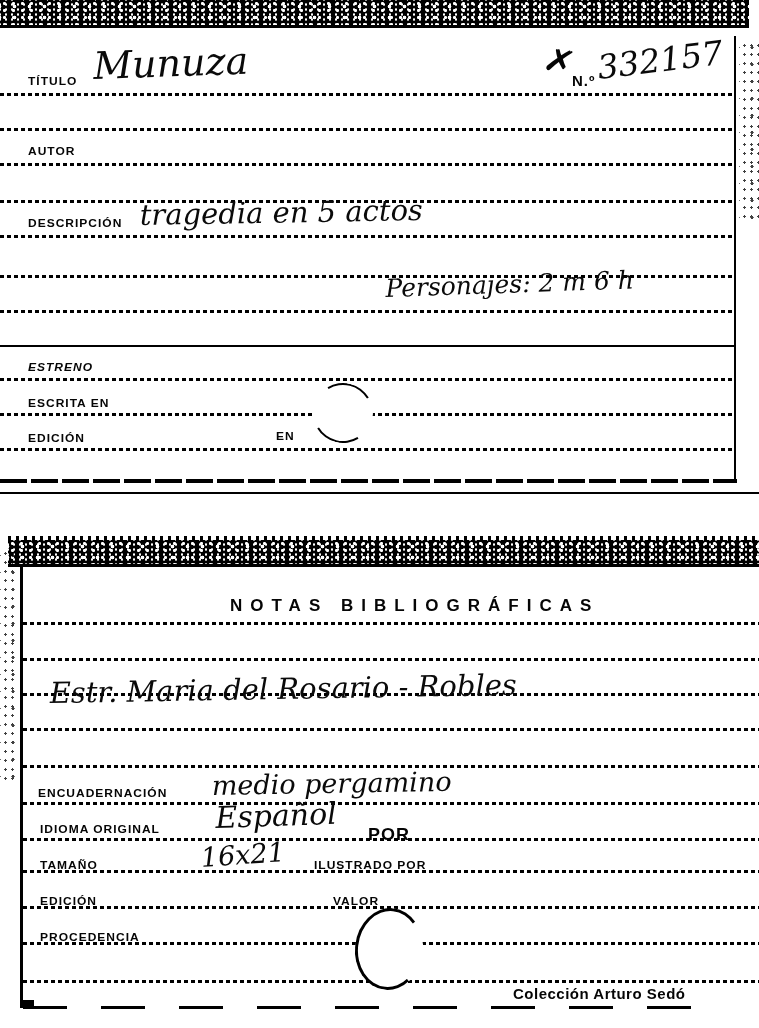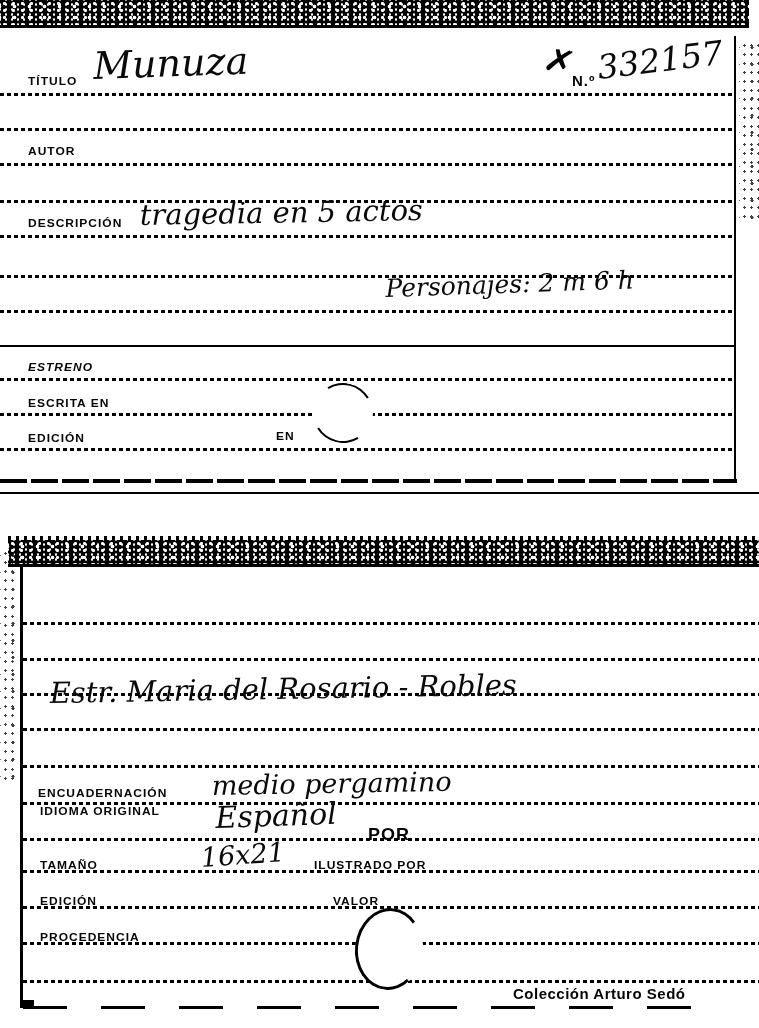--- a/index.html
+++ b/index.html
@@ -108,27 +108,28 @@
   <div class="rule" style="left:23px;top:802px;width:736px;"></div>
   <div class="rule" style="left:23px;top:838px;width:736px;"></div>
   <div class="rule" style="left:23px;top:870px;width:736px;"></div>
   <div class="rule" style="left:23px;top:906px;width:736px;"></div>
   <div class="rule" style="left:23px;top:942px;width:736px;"></div>
   <div class="rule" style="left:23px;top:980px;width:736px;"></div>
   <div class="rule broken" style="left:23px;top:1006px;width:700px;"></div>
 
   <div class="hole h2" style="left:355px;top:908px;width:62px;height:76px;"></div>
 
+  <span class="lab" style="left:230px;top:596px;font-size:17px;letter-spacing:8px;">NOTAS BIBLIOGRÁFICAS</span>
 
   <span class="hand" style="left:50px;top:676px;font-size:29px;transform:rotate(-1deg);">Estr. Maria del Rosario - Robles</span>
 
   <span class="lab" style="left:38px;top:786px;">ENCUADERNACIÓN</span>
   <span class="hand" style="left:212px;top:770px;font-size:27px;transform:rotate(-1deg);">medio pergamino</span>
 
-  <span class="lab" style="left:40px;top:804px;">IDIOMA ORIGINAL</span>
+  <span class="lab" style="left:40px;top:822px;">IDIOMA ORIGINAL</span>
   <span class="hand" style="left:216px;top:800px;font-size:30px;transform:rotate(-2deg);">Español</span>
   <span class="lab" style="left:368px;top:824px;font-size:18px;">POR</span>
 
   <span class="lab" style="left:40px;top:858px;">TAMAÑO</span>
   <span class="hand" style="left:202px;top:842px;font-size:27px;transform:rotate(-4deg);">16x21</span>
   <span class="lab" style="left:314px;top:858px;">ILUSTRADO POR</span>
 
   <span class="lab" style="left:40px;top:894px;">EDICIÓN</span>
   <span class="lab" style="left:333px;top:894px;">VALOR</span>
 

